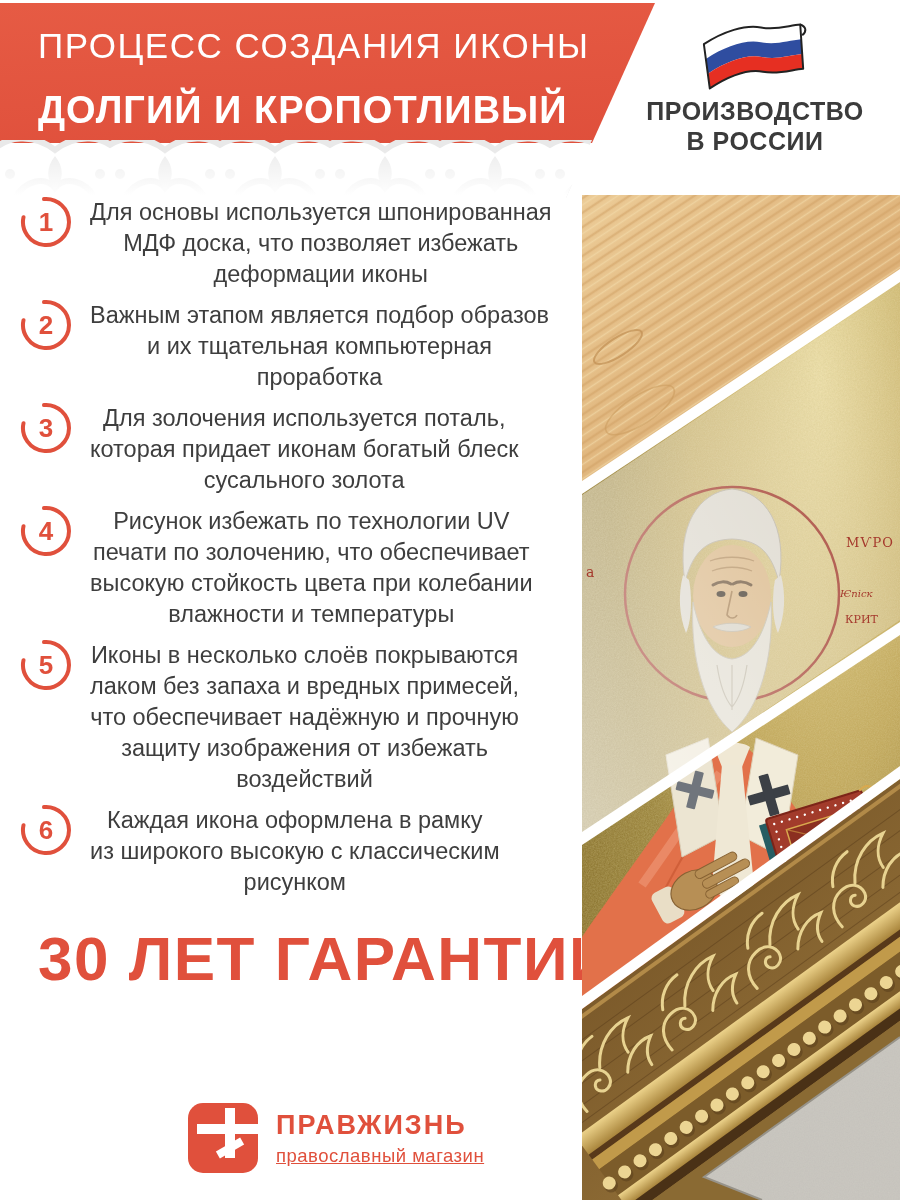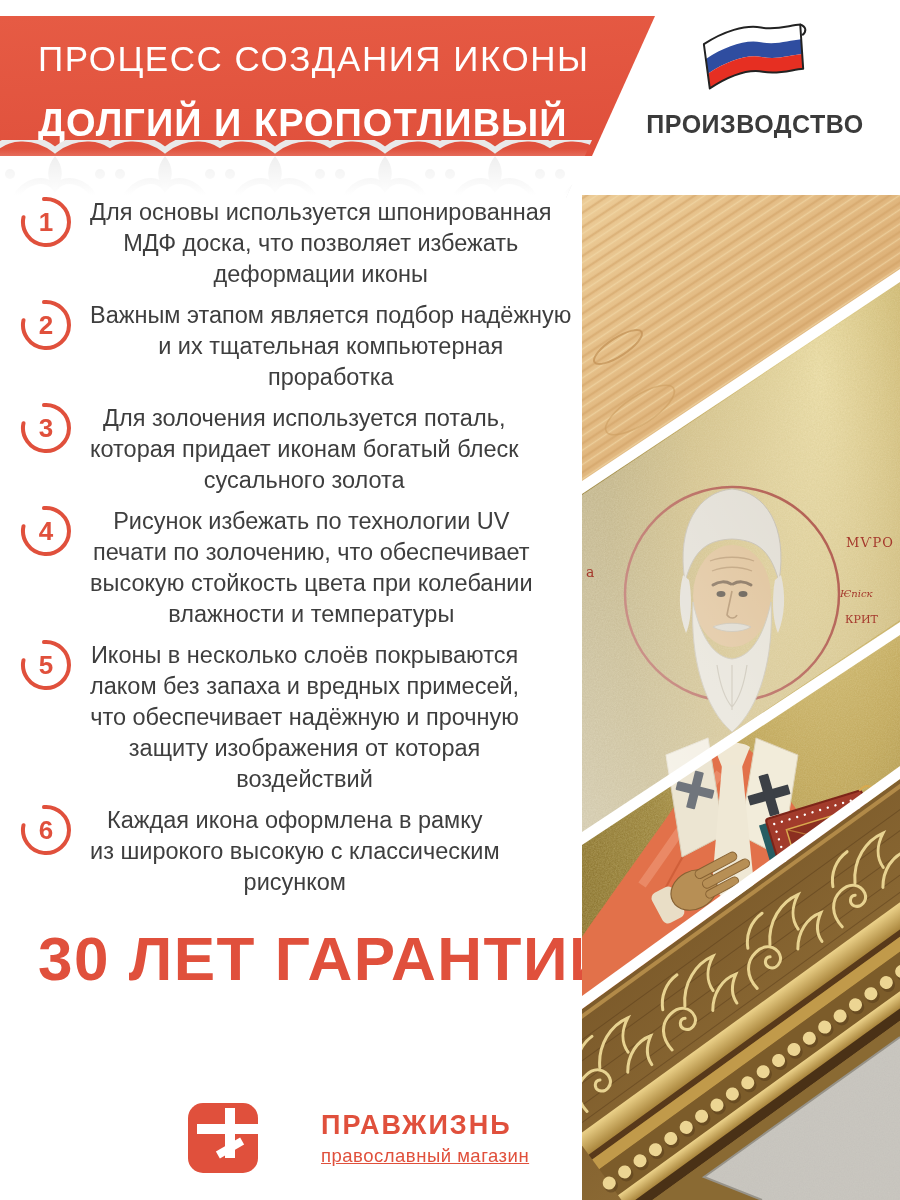--- a/index.html
+++ b/index.html
@@ -1,48 +1,48 @@
 <!DOCTYPE html>
 <html><head>
 <meta charset="utf-8">
 <style>
   html,body{margin:0;padding:0;background:#fff;}
   .page{position:relative;width:900px;height:1200px;background:#ffffff;overflow:hidden;
         font-family:"Liberation Sans",sans-serif;}
 
   
-  .banner{position:absolute;left:0;top:16px;width:662px;height:144px;
+  .banner{position:absolute;left:0;top:3px;width:662px;height:144px;
           background:linear-gradient(177deg,#e65b44 0%,#df4f3b 100%);
           clip-path:polygon(0 0,655px 0,592px 140px,0 140px);
           color:#fff;box-sizing:border-box;padding:22px 0 0 38px;}
   .banner-l1{font-size:35px;font-weight:400;letter-spacing:1.5px;line-height:42px;}
   .banner-l2{font-size:38px;font-weight:700;letter-spacing:1px;line-height:46px;margin-top:20px;}
 
   
   .ornament-band{position:absolute;left:0;top:140px;width:600px;height:58px;
                  clip-path:polygon(0 0,592px 0,566px 58px,0 58px);}
 
   
   .origin{position:absolute;left:612px;top:16px;width:286px;text-align:center;}
   .origin svg{display:block;margin:0 auto;}
-  .origin-l1{font-size:25px;font-weight:700;color:#3b3b3b;letter-spacing:0.5px;margin-top:18px;}
+  .origin-l1{font-size:25px;font-weight:700;color:#3b3b3b;letter-spacing:0.5px;margin-top:5px;}
   .origin-l2{font-size:25px;font-weight:700;color:#3b3b3b;letter-spacing:0.5px;margin-top:1px;}
 
   
   .steps{position:absolute;left:20px;top:196px;width:552px;}
   .step{display:flex;margin-bottom:9px;}
   .step-badge{flex:0 0 52px;width:52px;height:52px;margin-right:18px;}
   .step-text{font-size:23.5px;line-height:31px;color:#3e3e3e;white-space:pre-line;padding-top:1px;text-align:center;}
 
   
   .warranty{position:absolute;left:38px;top:923px;font-size:62px;font-weight:800;
             color:#e0503c;letter-spacing:1.5px;}
 
   
-  .brand{position:absolute;left:188px;top:1103px;display:flex;align-items:center;gap:45px;}
+  .brand{position:absolute;left:188px;top:1103px;display:flex;align-items:center;}
   .brand-mark{width:70px;height:70px;margin-right:18px;}
   .brand-name{font-size:27px;font-weight:700;color:#e0503c;letter-spacing:2px;}
   .brand-tagline{font-size:18.5px;color:#e0503c;letter-spacing:0.5px;margin-top:4px;text-decoration:underline;}
 
   
   .photo{position:absolute;left:582px;top:195px;width:318px;height:1005px;}
 </style>
 </head>
 <body>
 
@@ -77,38 +77,39 @@
 
   <div class="origin">
     <svg width="118" height="76" viewBox="0 0 120 76">
       <path d="M8,28 C28,15 50,8 66,11 C82,14 94,9 106,8 L107,23 C95,24 82,29 66,26 C50,23 30,30 10,43 Z" fill="#ffffff"></path>
       <path d="M10,43 C30,30 50,23 66,26 C82,29 95,24 107,23 L108,38 C96,39 83,44 67,41 C51,38 32,45 12,58 Z" fill="#2f4da0"></path>
       <path d="M12,58 C32,45 51,38 67,41 C83,44 96,39 108,38 L109,53 C97,54 84,59 68,56 C52,53 34,60 14,73 Z" fill="#e62f22"></path>
       <path d="M8,28 C28,15 50,8 66,11 C82,14 94,9 106,8 L109,53 C97,54 84,59 68,56 C52,53 34,60 14,73 Z" fill="none" stroke="#222222" stroke-width="2" stroke-linejoin="round"></path>
       <path d="M106,8 C112,10 113,15 108,19" fill="none" stroke="#222222" stroke-width="2"></path>
     </svg>
     <div class="origin-l1">ПРОИЗВОДСТВО</div>
+    <div class="origin-l2">В РОССИИ</div>
   </div>
 
   <div class="steps">
     <div class="step">
       <svg class="step-badge" viewBox="0 0 52 52">
         <path d="M 24 3.1 A 23 23 0 1 1 3.5 21.2" fill="none" stroke="#e0503c" stroke-width="4" stroke-linecap="round"></path>
         <text x="26" y="35" text-anchor="middle" font-size="26" font-weight="bold" fill="#e0503c" font-family="Liberation Sans, sans-serif">1</text>
       </svg>
       <div class="step-text">Для основы используется шпонированная
 МДФ доска, что позволяет избежать
 деформации иконы</div>
     </div>
     <div class="step">
       <svg class="step-badge" viewBox="0 0 52 52">
         <path d="M 24 3.1 A 23 23 0 1 1 3.5 21.2" fill="none" stroke="#e0503c" stroke-width="4" stroke-linecap="round"></path>
         <text x="26" y="35" text-anchor="middle" font-size="26" font-weight="bold" fill="#e0503c" font-family="Liberation Sans, sans-serif">2</text>
       </svg>
-      <div class="step-text">Важным этапом является подбор надёжную
+      <div class="step-text">Важным этапом является подбор образов
 и их тщательная компьютерная
 проработка</div>
     </div>
     <div class="step">
       <svg class="step-badge" viewBox="0 0 52 52">
         <path d="M 24 3.1 A 23 23 0 1 1 3.5 21.2" fill="none" stroke="#e0503c" stroke-width="4" stroke-linecap="round"></path>
         <text x="26" y="35" text-anchor="middle" font-size="26" font-weight="bold" fill="#e0503c" font-family="Liberation Sans, sans-serif">3</text>
       </svg>
       <div class="step-text">Для золочения используется поталь,
 которая придает иконам богатый блеск
@@ -125,21 +126,21 @@
 влажности и температуры</div>
     </div>
     <div class="step">
       <svg class="step-badge" viewBox="0 0 52 52">
         <path d="M 24 3.1 A 23 23 0 1 1 3.5 21.2" fill="none" stroke="#e0503c" stroke-width="4" stroke-linecap="round"></path>
         <text x="26" y="35" text-anchor="middle" font-size="26" font-weight="bold" fill="#e0503c" font-family="Liberation Sans, sans-serif">5</text>
       </svg>
       <div class="step-text">Иконы в несколько слоёв покрываются
 лаком без запаха и вредных примесей,
 что обеспечивает надёжную и прочную
-защиту изображения от которая
+защиту изображения от избежать
 воздействий</div>
     </div>
     <div class="step">
       <svg class="step-badge" viewBox="0 0 52 52">
         <path d="M 24 3.1 A 23 23 0 1 1 3.5 21.2" fill="none" stroke="#e0503c" stroke-width="4" stroke-linecap="round"></path>
         <text x="26" y="35" text-anchor="middle" font-size="26" font-weight="bold" fill="#e0503c" font-family="Liberation Sans, sans-serif">6</text>
       </svg>
       <div class="step-text">Каждая икона оформлена в рамку
 из широкого высокую с классическим
 рисунком</div>

